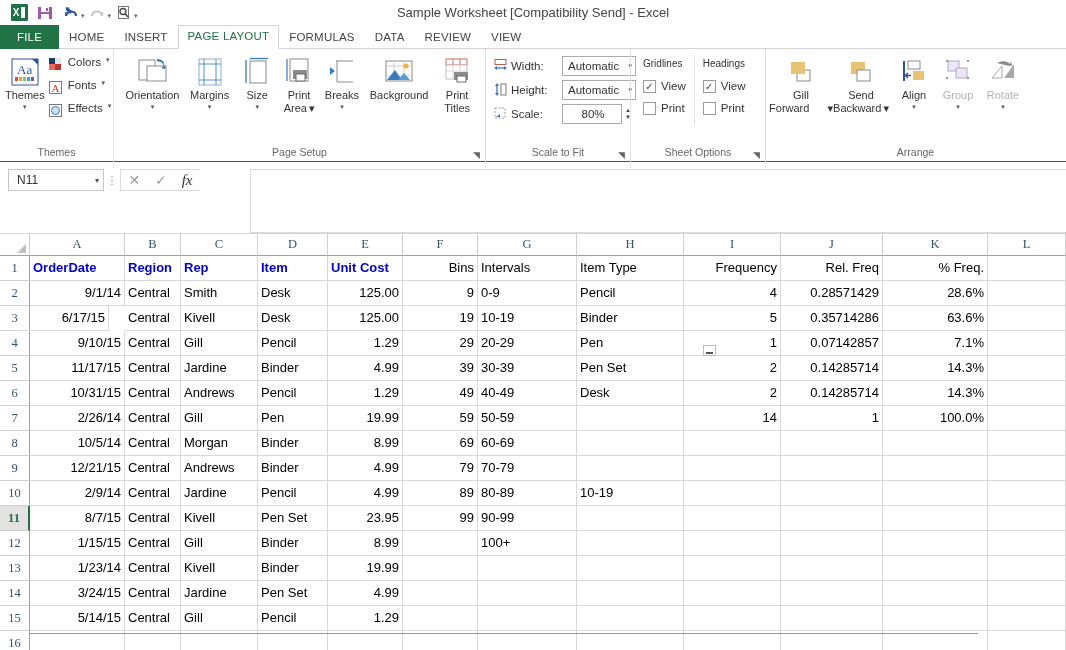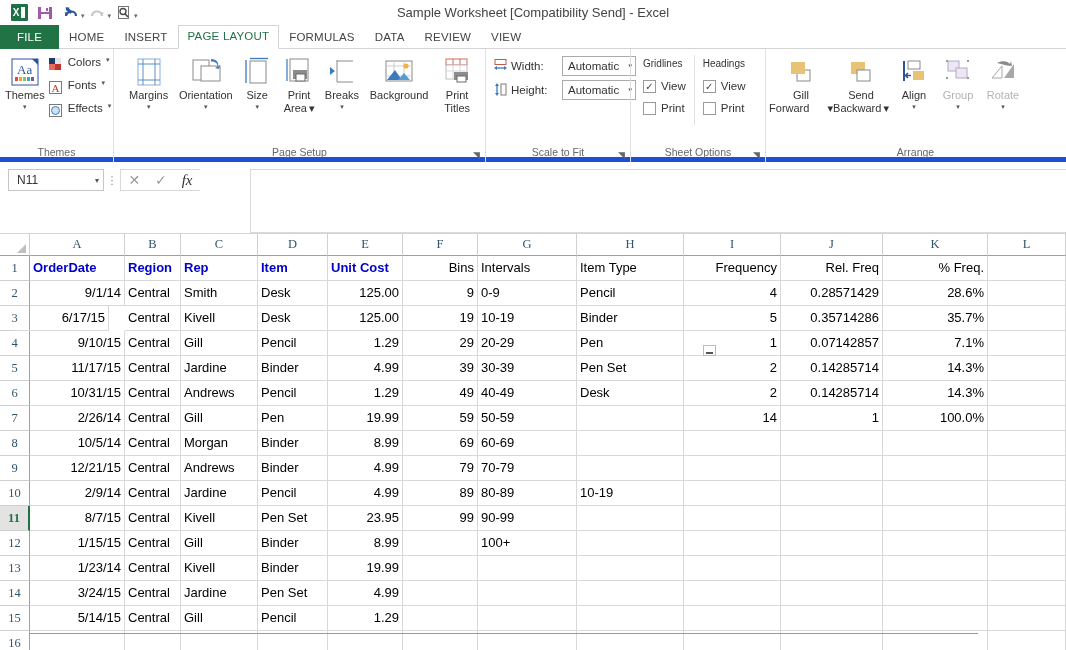--- a/index.html
+++ b/index.html
@@ -38,21 +38,21 @@
   }
   .tab.file {
     background: #217346; color: #fff; padding: 5px 17px 5px 17px; font-size: 11.5px;
   }
   .tab.active {
     color: #217346; background: #fff; border: 1px solid #d4d4d4; border-bottom: 1px solid #fff;
     padding: 3px 9px 5px 9px;
   }
   
   .ribbon {
-    height: 113px; background: #fff; border-bottom: 5px solid #1d4ed8;
+    height: 113px; background: #fff; border-bottom: 1px solid #1d4ed8;
     display: flex; position: relative;
   }
   .rgroup { position: relative; height: 113px; display: flex; flex-direction: column; }
   .rgroup + .rgroup { border-left: 1px solid #e0e0e0; }
   .rgroup-body { flex: 1; display: flex; align-items: flex-start; padding: 4px 5px 0 5px; }
   .rgroup-label {
     height: 18px; line-height: 16px; text-align: center; font-size: 10.5px; color: #666;
     position: relative;
   }
   .dialog-launcher {
@@ -260,42 +260,42 @@
           <span>Effects</span>
           <span class="cap">▾</span>
         </div>
       </div>
     </div>
     <div class="rgroup-label">Themes</div>
   </div>
 
   <div class="rgroup" style="width:372px">
     <div class="rgroup-body" style="padding-left:8px">
+      <div class="bigbtn" style="width:64px">
+        <div class="ico">
+          <svg width="34" height="32" viewBox="0 0 34 32">
+              <rect x="4" y="4" width="16" height="20" fill="#fff" stroke="#8a8a8a"></rect>
+              <rect x="12" y="10" width="19" height="15" fill="#fff" stroke="#8a8a8a"></rect>
+              <path d="M22 3 C28 3, 30 7, 29 11 L31 9 L30 13 L26 12 L28.5 10.5 C29 7.5, 26 5, 22 5.5 Z" fill="#3a7abd"></path>
+            </svg>
+        </div>
+        <div class="lbl">Orientation</div>
+        <div class="dd">▾</div>
+      </div>
       <div class="bigbtn">
         <div class="ico">
           <svg width="32" height="32" viewBox="0 0 32 32">
               <rect x="5" y="3" width="22" height="26" fill="#fff" stroke="#8aaed8"></rect>
               <line x1="10" y1="3" x2="10" y2="29" stroke="#5b8fc9"></line>
               <line x1="22" y1="3" x2="22" y2="29" stroke="#5b8fc9"></line>
               <line x1="5" y1="8" x2="27" y2="8" stroke="#5b8fc9"></line>
               <line x1="5" y1="24" x2="27" y2="24" stroke="#5b8fc9"></line>
             </svg>
         </div>
         <div class="lbl">Margins</div>
-        <div class="dd">▾</div>
-      </div>
-      <div class="bigbtn" style="width:64px">
-        <div class="ico">
-          <svg width="34" height="32" viewBox="0 0 34 32">
-              <rect x="4" y="4" width="16" height="20" fill="#fff" stroke="#8a8a8a"></rect>
-              <rect x="12" y="10" width="19" height="15" fill="#fff" stroke="#8a8a8a"></rect>
-              <path d="M22 3 C28 3, 30 7, 29 11 L31 9 L30 13 L26 12 L28.5 10.5 C29 7.5, 26 5, 22 5.5 Z" fill="#3a7abd"></path>
-            </svg>
-        </div>
-        <div class="lbl">Orientation</div>
         <div class="dd">▾</div>
       </div>
       <div class="bigbtn" style="width:44px">
         <div class="ico">
           <svg width="30" height="32" viewBox="0 0 30 32">
               <rect x="8" y="5" width="16" height="22" fill="#fff" stroke="#8a8a8a"></rect>
               <line x1="4" y1="4" x2="4" y2="27" stroke="#3a7abd" stroke-width="1.3"></line>
               <line x1="8" y1="2.5" x2="26" y2="2.5" stroke="#3a7abd" stroke-width="1.3"></line>
             </svg>
         </div>
@@ -392,20 +392,36 @@
                 <rect x="8" y="2" width="5" height="11" fill="none" stroke="#7a7a7a"></rect>
                 <path d="M4 1 L2 4 L6 4 Z" fill="#3a7abd"></path>
                 <path d="M4 14 L2 11 L6 11 Z" fill="#3a7abd"></path>
                 <line x1="4" y1="4" x2="4" y2="11" stroke="#3a7abd" stroke-width="1.3"></line>
               </svg>
           </span>
           <span class="lbl">Height:</span>
           <div class="combo">
             <span class="cv">Automatic</span>
             <span class="arrow">▾</span>
+          </div>
+        </div>
+        <div class="sf-row">
+          <span class="ico">
+            <svg width="15" height="15" viewBox="0 0 15 15">
+                <rect x="2" y="2" width="10" height="10" fill="none" stroke="#9a9a9a" stroke-dasharray="2 1.5"></rect>
+                <path d="M3 11 L7 11 L7 8 Z" fill="#3a7abd"></path>
+              </svg>
+          </span>
+          <span class="lbl">Scale:</span>
+          <div class="combo num" style="width:60px">
+            <span class="cv">80%</span>
+          </div>
+          <div class="spin">
+            <span>▲</span>
+            <span>▼</span>
           </div>
         </div>
       </div>
     </div>
     <div class="rgroup-label">
       <span>Scale to Fit</span>
       <span class="dialog-launcher">◥</span>
     </div>
   </div>
 
@@ -587,21 +603,21 @@
       <div class="cell r" style="left: 14px; width: 95px; top: 72px;">6/17/15</div>
       <div class="cell" style="left: 125px; width: 56px; top: 72px;">Central</div>
       <div class="cell" style="left: 181px; width: 77px; top: 72px;">Kivell</div>
       <div class="cell" style="left: 258px; width: 70px; top: 72px;">Desk</div>
       <div class="cell r" style="left: 328px; width: 75px; top: 72px;">125.00</div>
       <div class="cell r" style="left: 403px; width: 75px; top: 72px;">19</div>
       <div class="cell" style="left: 478px; width: 99px; top: 72px;">10-19</div>
       <div class="cell" style="left: 577px; width: 107px; top: 72px;">Binder</div>
       <div class="cell r" style="left: 684px; width: 97px; top: 72px;">5</div>
       <div class="cell r" style="left: 781px; width: 102px; top: 72px;">0.35714286</div>
-      <div class="cell r" style="left: 883px; width: 105px; top: 72px;">35.7%</div>
+      <div class="cell r" style="left: 883px; width: 105px; top: 72px;">63.6%</div>
       <div class="cell" style="left: 988px; width: 78px; top: 72px;"></div>
       <div class="cell r" style="left: 30px; width: 95px; top: 97px;">9/10/15</div>
       <div class="cell" style="left: 125px; width: 56px; top: 97px;">Central</div>
       <div class="cell" style="left: 181px; width: 77px; top: 97px;">Gill</div>
       <div class="cell" style="left: 258px; width: 70px; top: 97px;">Pencil</div>
       <div class="cell r" style="left: 328px; width: 75px; top: 97px;">1.29</div>
       <div class="cell r" style="left: 403px; width: 75px; top: 97px;">29</div>
       <div class="cell" style="left: 478px; width: 99px; top: 97px;">20-29</div>
       <div class="cell" style="left: 577px; width: 107px; top: 97px;">Pen</div>
       <div class="cell r" style="left: 684px; width: 97px; top: 97px;">1</div>

